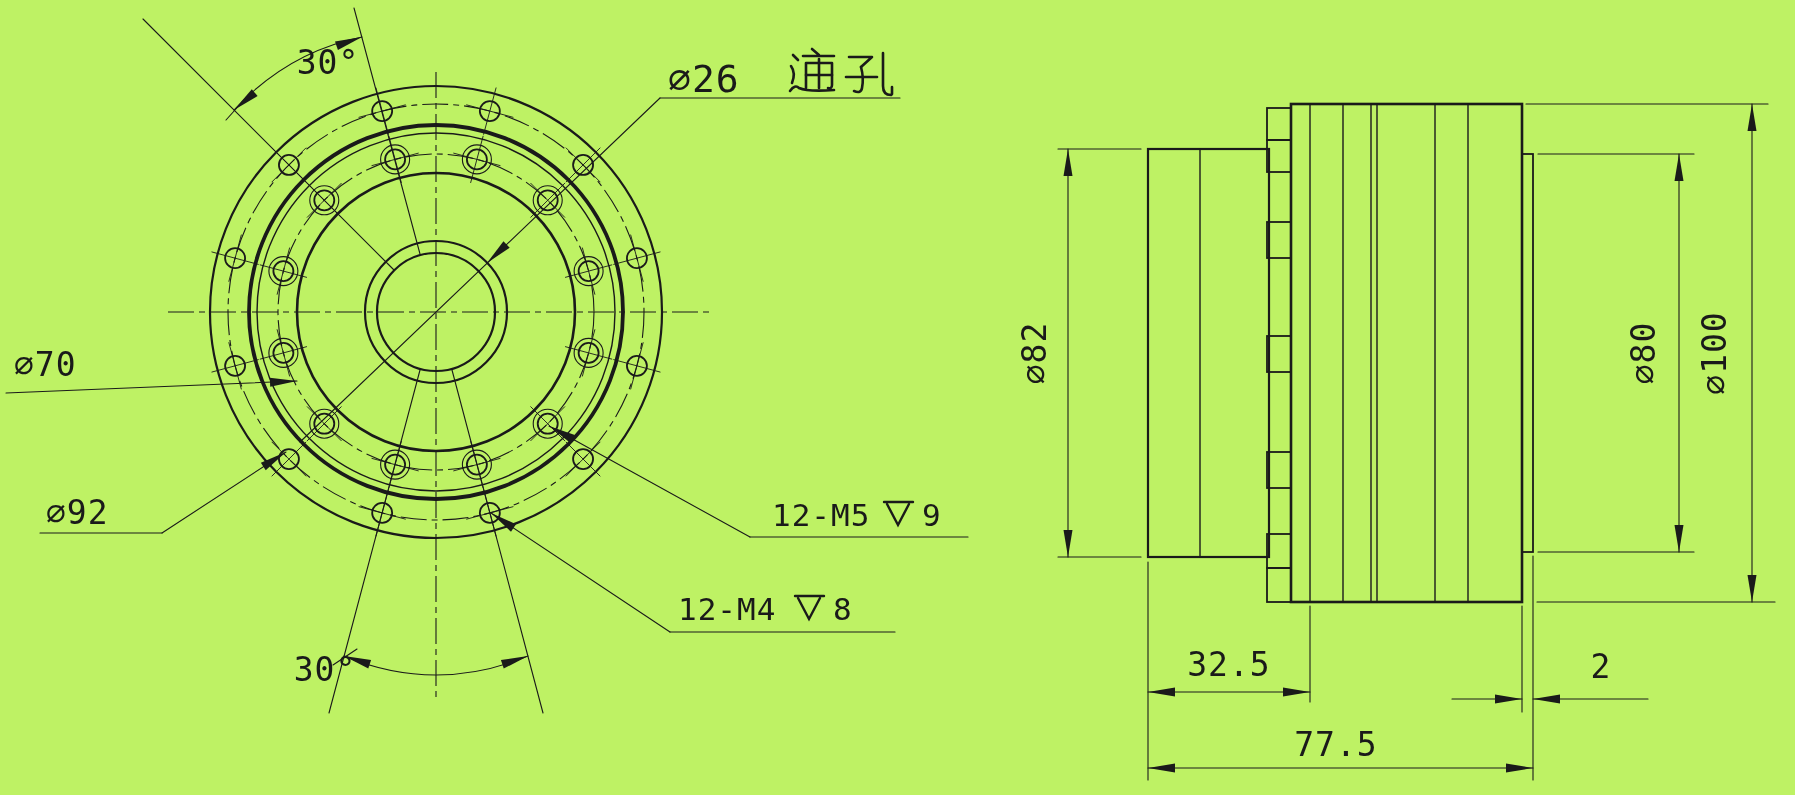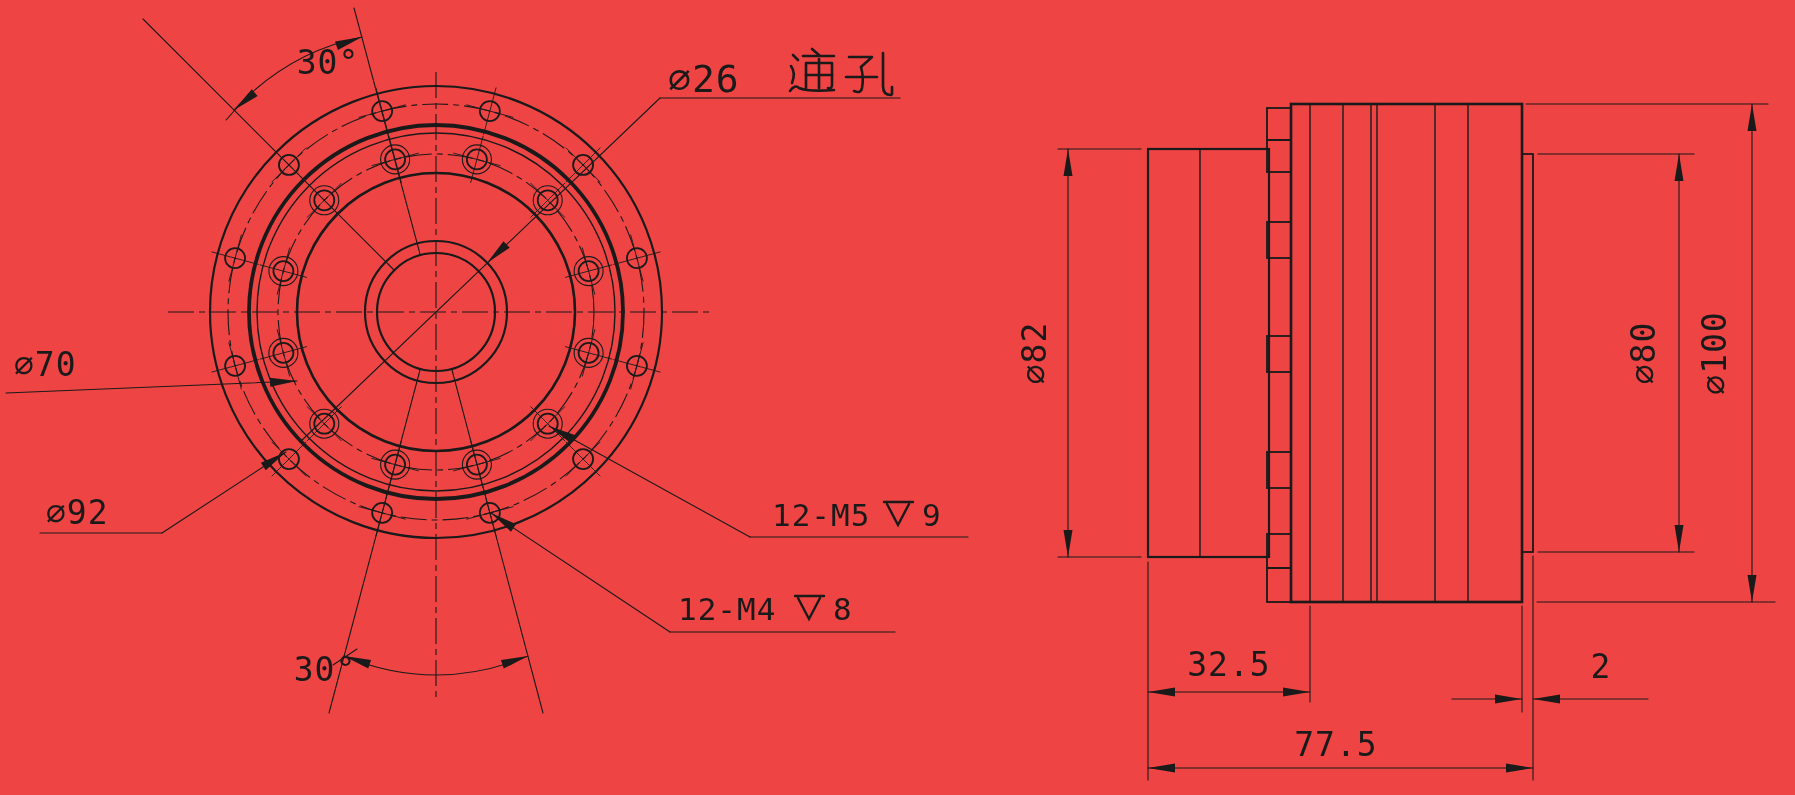--- a/index.html
+++ b/index.html
@@ -1,16 +1,16 @@
 <!DOCTYPE html>
 <html><head>
 <meta charset="utf-8">
 <style>
   html,body{margin:0;padding:0;background:#ffffff;}
-  .stage{position:relative;width:1795px;height:795px;background:#ef4444;overflow:hidden;
+  .stage{position:relative;width:1795px;height:795px;background:#bef264;overflow:hidden;
          font-family:"DejaVu Sans Mono","Liberation Mono",monospace;}
   svg{display:block}
   .ln{stroke:#1a1a1a;fill:none;stroke-linecap:round;}
   .thin{stroke-width:1.1;}
   .thin2{stroke-width:1.4;}
   .med{stroke-width:1.8;}
   .med2{stroke-width:2.2;}
   .med3{stroke-width:2.6;}
   .thick{stroke-width:3.8;}
   .cl{stroke:#1a1a1a;fill:none;stroke-width:1.1;stroke-dasharray:26 5 6 5;}

